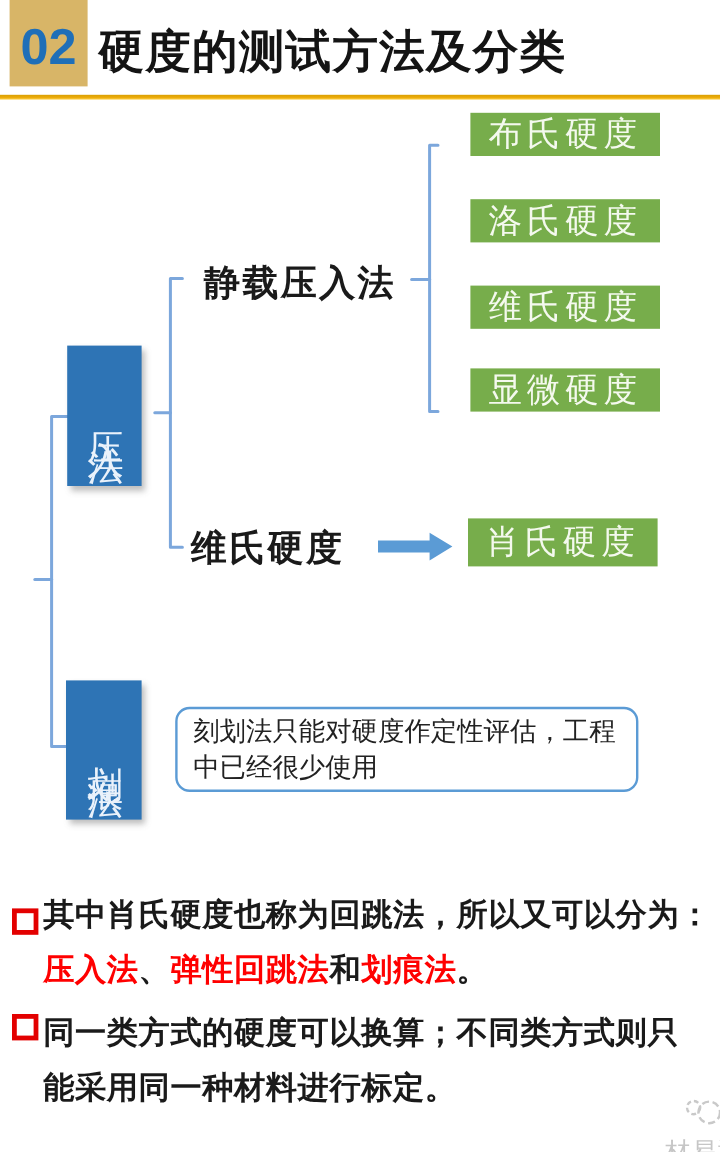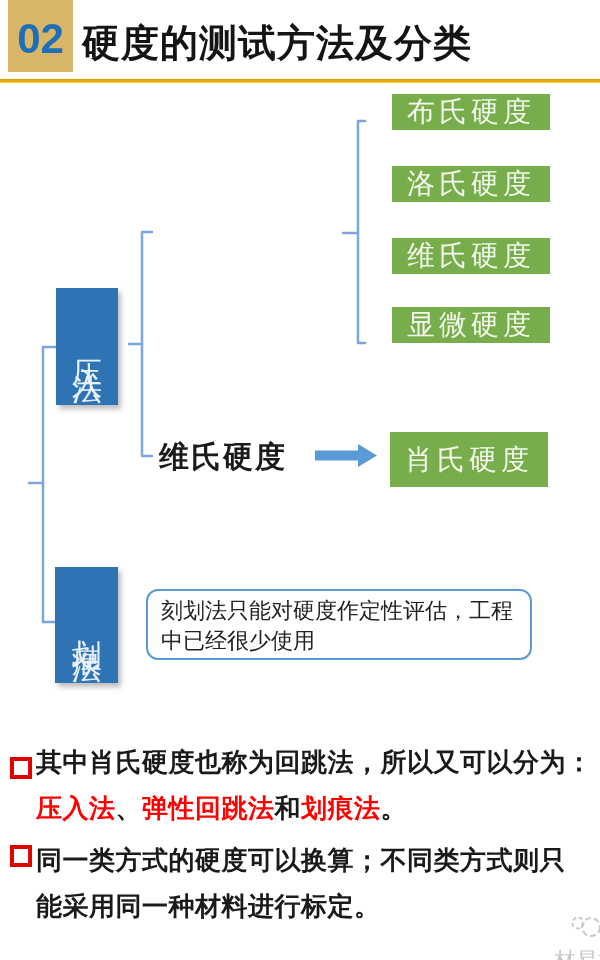--- a/index.html
+++ b/index.html
@@ -71,21 +71,21 @@
     color:#F4F9EE;
     display:flex;align-items:center;justify-content:center;
     font-family:"DejaVu Serif","Liberation Serif",serif;
     font-size:28px;letter-spacing:4px;
     white-space:nowrap;
   }
   .leaf-0{top:94px;}
   .leaf-1{top:166px;}
   .leaf-2{top:238px;}
   .leaf-3{top:307px;}
-  .leaf-4{left:390px;top:432px;height:55px;}
+  .leaf-4{left:390px;top:432px;height:40px;}
   .branch-label{
     position:absolute;
     font-size:30px;font-weight:bold;color:#1a1a1a;
     letter-spacing:2px;white-space:nowrap;
     font-family:"Liberation Sans", sans-serif;
   }
   .branch-static{left:170px;top:216px;}
   .branch-dynamic{left:159px;top:437px;}
   .note-box{
     position:absolute;left:146px;top:589px;width:386px;height:71px;
@@ -156,20 +156,21 @@
     <path fill="#5B9BD5" d="M315 450.5 H358 V444 L377 455.5 L358 467 V460.5 H315 Z"></path>
   </svg>
 
   <div class="blue-node node-yaru">
     <span>压入法</span>
   </div>
   <div class="blue-node node-huahen">
     <span>划痕法</span>
   </div>
 
+  <div class="branch-label branch-static">静载压入法</div>
   <div class="branch-label branch-dynamic">维氏硬度</div>
 
   <div class="green-leaf leaf-0">布氏硬度</div>
   <div class="green-leaf leaf-1">洛氏硬度</div>
   <div class="green-leaf leaf-3">显微硬度</div>
   <div class="green-leaf leaf-2">维氏硬度</div>
   <div class="green-leaf leaf-4">肖氏硬度</div>
 
   <div class="note-box">
     <div class="note-line">刻划法只能对硬度作定性评估，工程</div>

